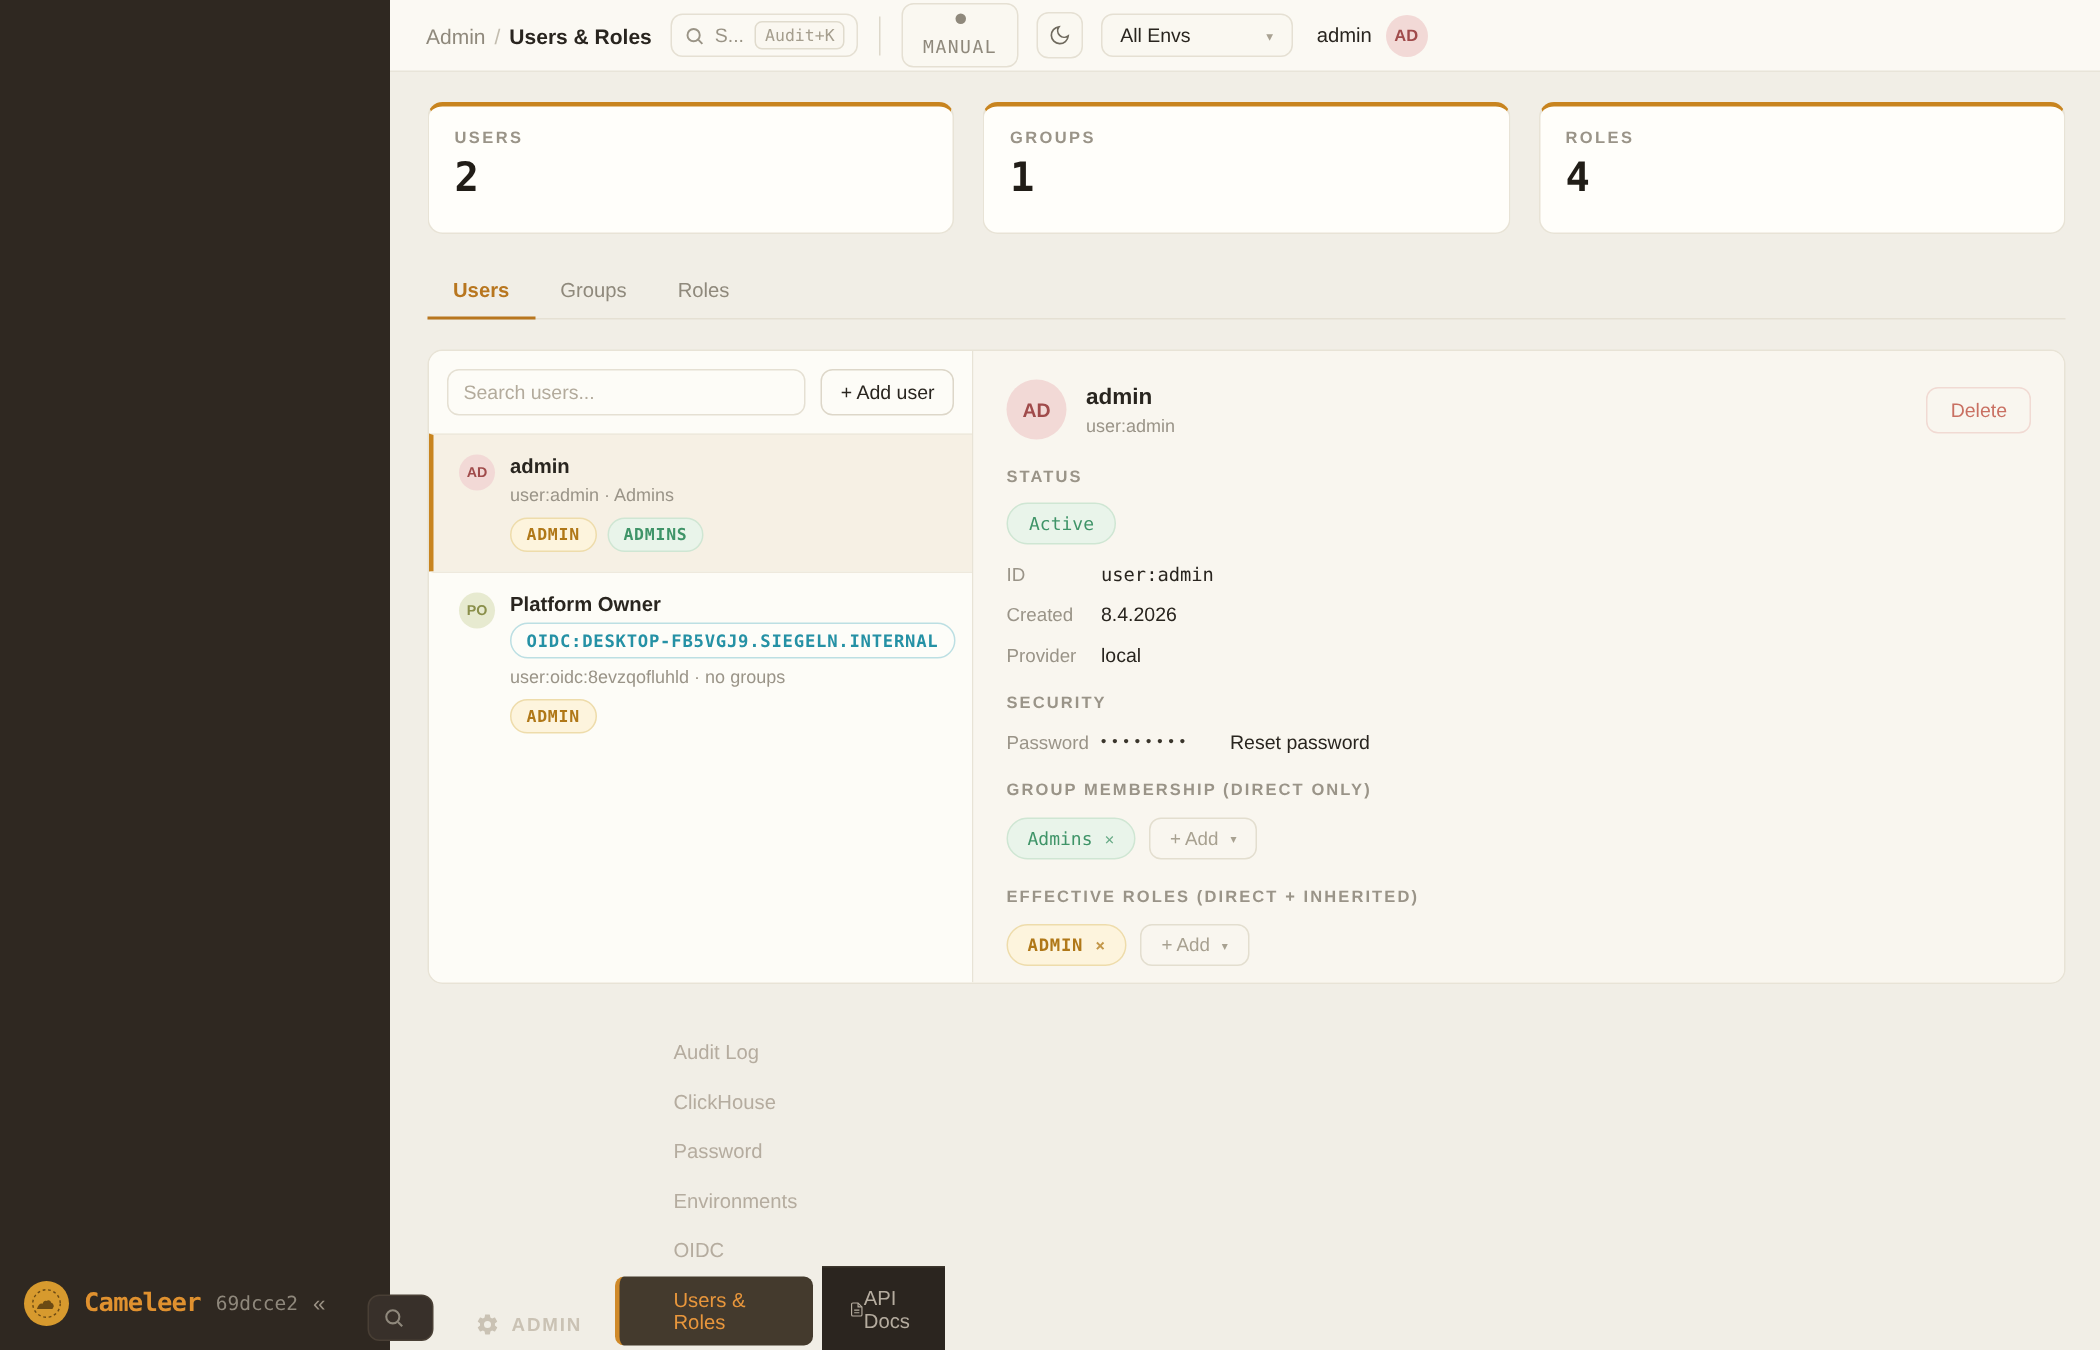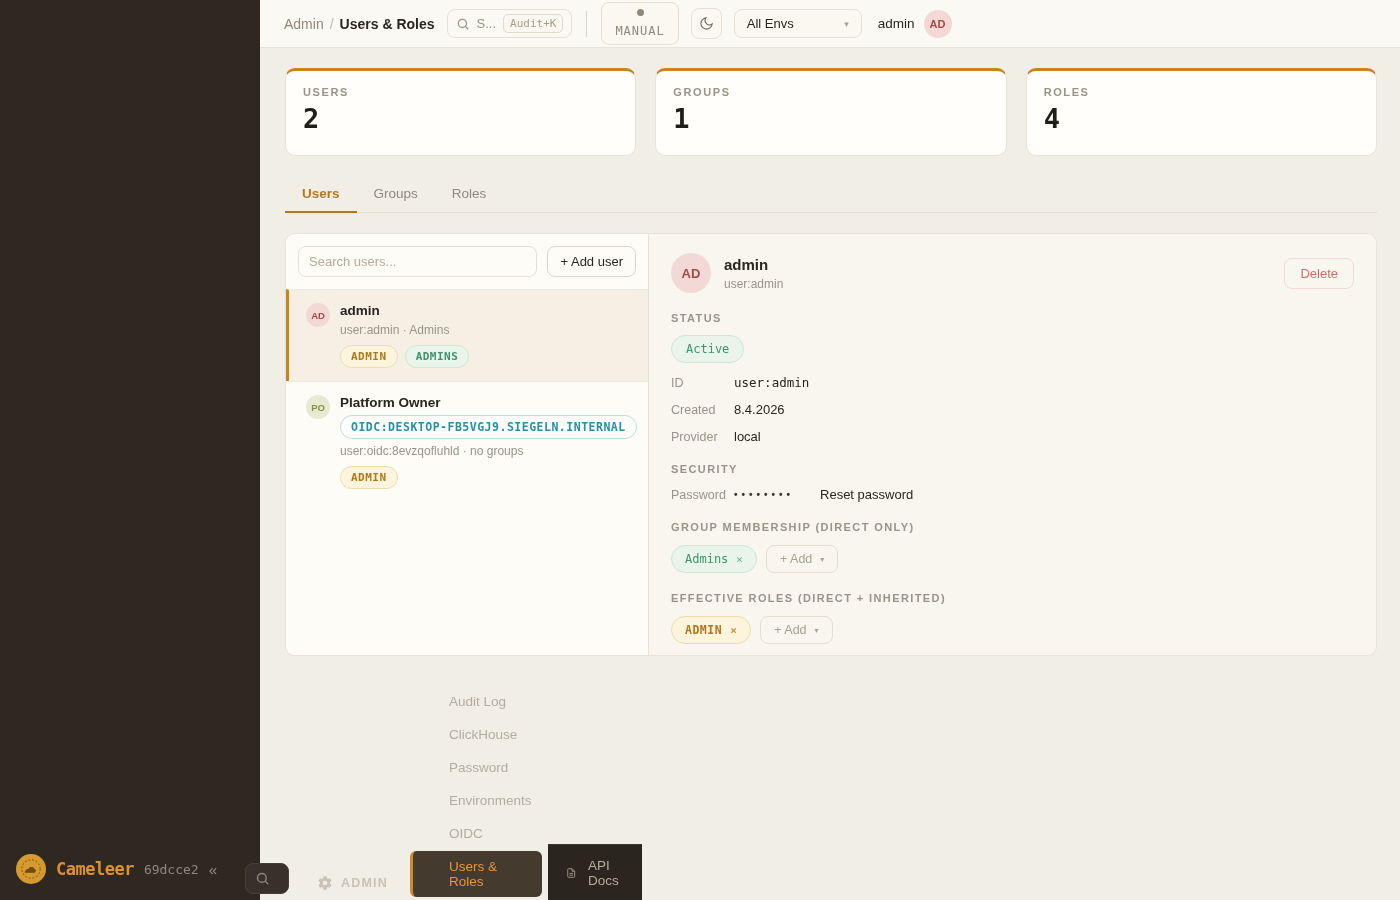--- a/index.html
+++ b/index.html
@@ -20,21 +20,21 @@
   .sb-filter { margin:10px 12px 6px; position:relative; }
   .sb-filter input { width:100%; height:31px; background:#38302a; border:1px solid #493f35; border-radius:8px; color:#c5bdb0; font-size:13px; padding:0 10px 0 32px; outline:none; }
   .sb-filter input::placeholder { color:#8f887c; }
   .sb-filter .s-ico { position:absolute; left:10px; top:8px; }
 
   .sb-section { display:flex; align-items:center; gap:8px; padding:15px 16px 9px; color:#cac2b4; font-size:12.5px; font-weight:bold; letter-spacing:1.2px; }
   .sb-divider { border-top:1px solid #3d362d; margin-top:5px; }
   .sb-nav { display:flex; flex-direction:column; padding:2px 6px; }
   .sb-item { padding:8px 10px 8px 36px; font-size:13.5px; color:#b5ac9f; border-radius:6px; border-left:3px solid transparent; margin:1px 0; cursor:pointer; }
   .sb-item.active { background:#443a2d; border-left:3px solid #d08a2a; color:#e8963c; }
-  .sb-footer { margin-top:auto; border-top:1px solid #3d362d; background:#2b251f; height:56px; display:flex; align-items:center; gap:12px; padding:0 18px; color:#b5ac9f; font-size:13.5px; }
+  .sb-footer { margin-top:auto; border-top:1px solid #3d362d; background:#2b251f; height:56px; display:flex; align-items:center; padding:0 18px; color:#b5ac9f; font-size:13.5px; }
 
   
   .main { flex:1; display:flex; flex-direction:column; min-width:0; }
   .topbar { height:48px; background:#fbf9f3; border-bottom:1px solid #e8e4d9; display:flex; align-items:center; padding:0 24px; gap:12px; flex-shrink:0; }
   .crumb { display:flex; align-items:center; gap:6px; font-size:14px; white-space:nowrap; }
   .crumb .parent { color:#8f897c; }
   .crumb .sep { color:#c2bcae; }
   .crumb .current { font-weight:bold; color:#29251f; }
   .search-btn { display:flex; align-items:center; gap:7px; border:1px solid #e5e0d3; border-radius:8px; padding:4px 8px; background:#fbf9f3; color:#9a9486; font-size:13px; cursor:pointer; }
   .kbd { border:1px solid #e0dbcd; border-radius:5px; padding:2px 6px; font-family:"DejaVu Sans Mono", monospace; font-size:11px; color:#a59e8e; background:#faf7f0; }

